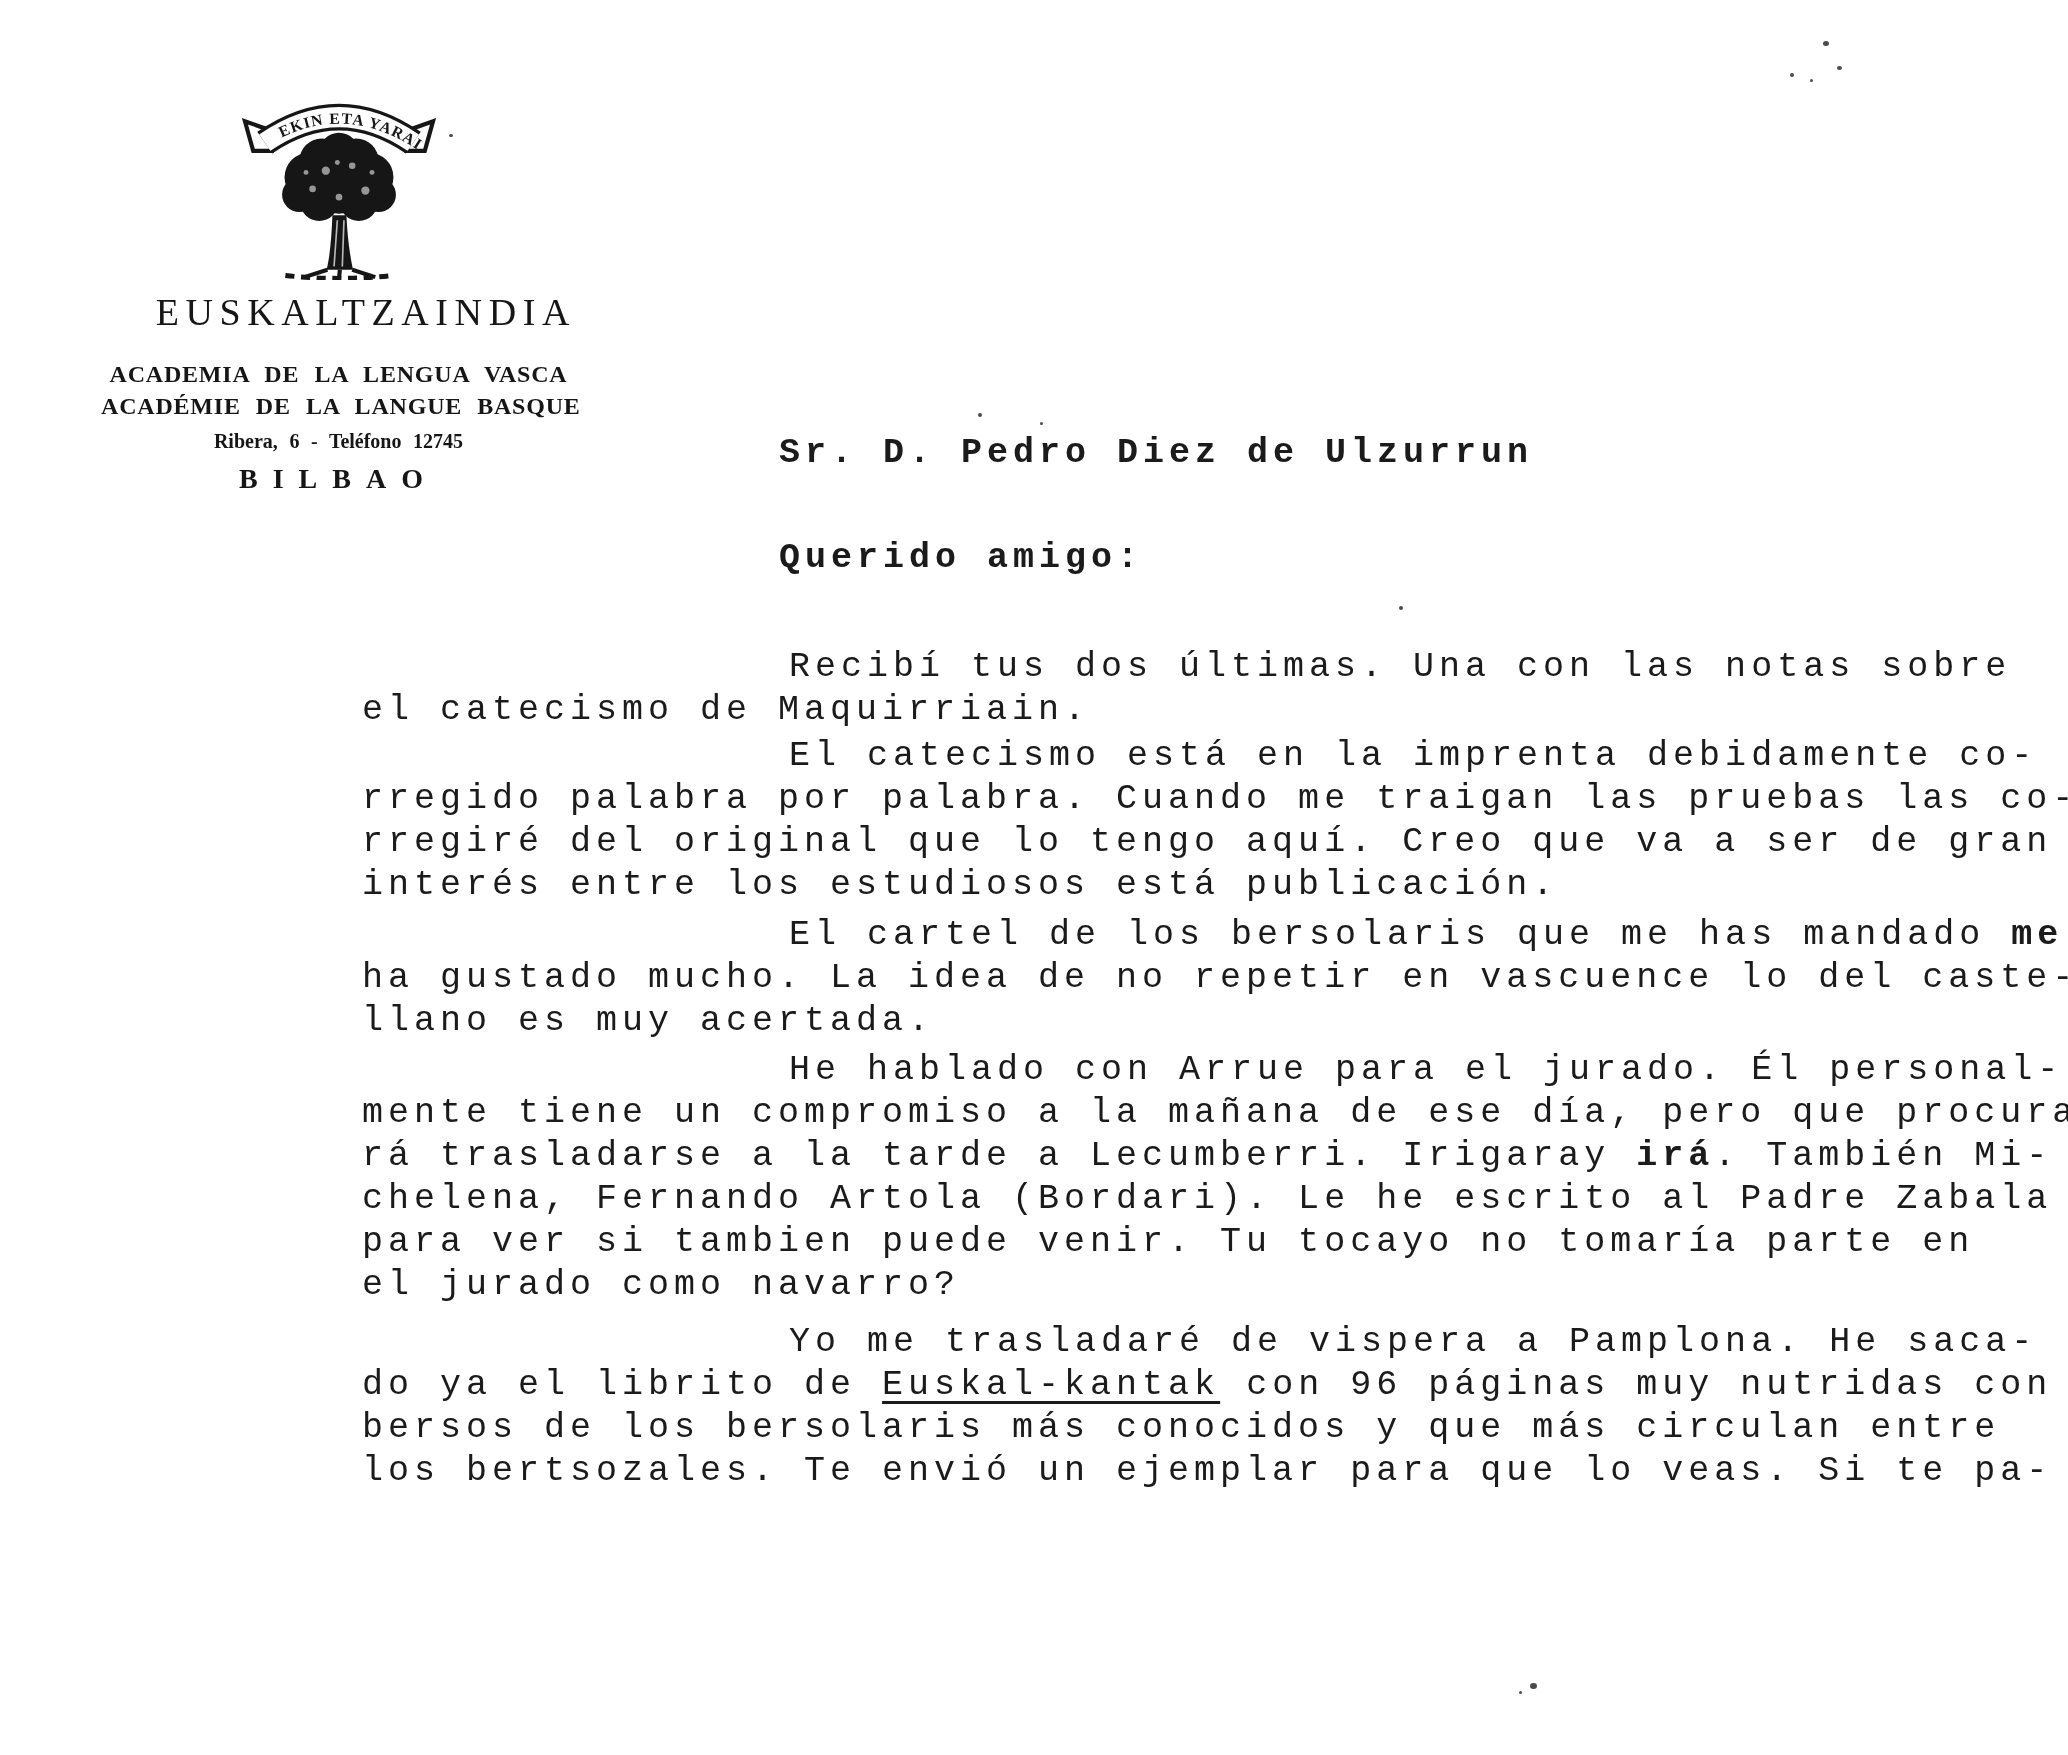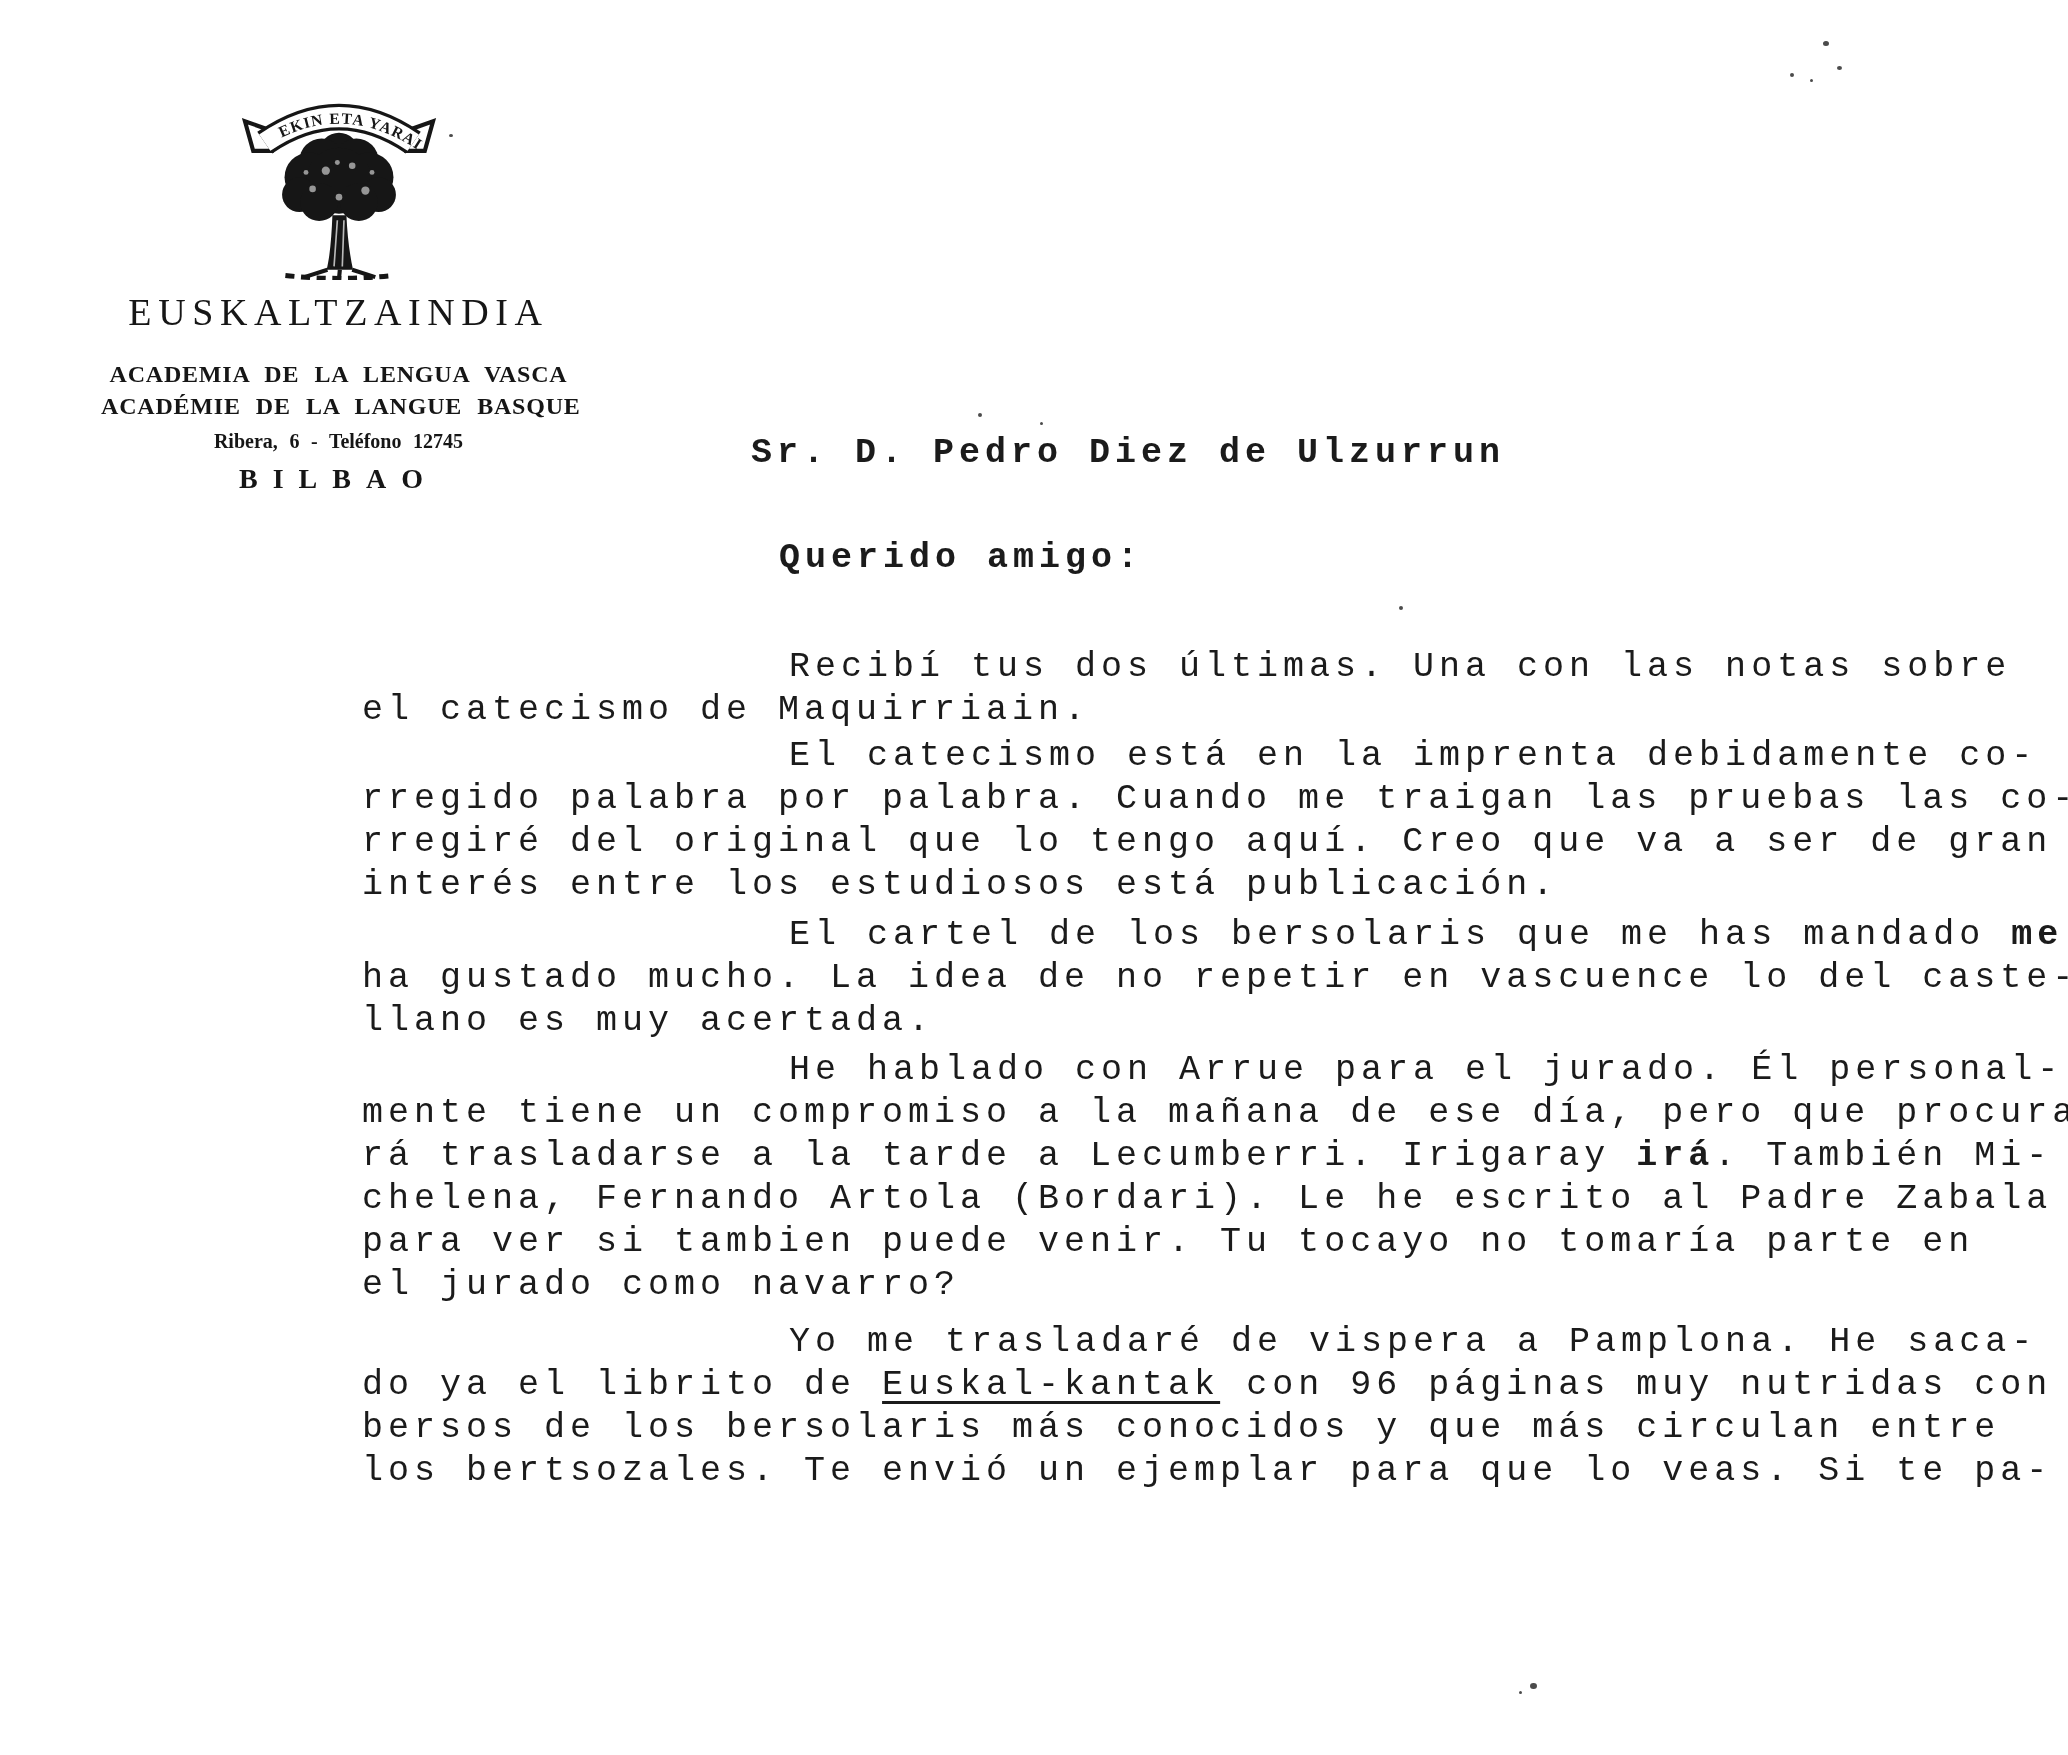--- a/index.html
+++ b/index.html
@@ -29,20 +29,21 @@
   }
   .emblem {
     display: block;
     margin: 0 auto 10px auto;
   }
   .org-name {
     margin-top: 5px;
     font-size: 38px;
     letter-spacing: 6.6px;
     white-space: nowrap;
+    text-align: right;
   }
   .org-sub {
     margin-top: 27px;
     font-size: 24px;
     font-weight: bold;
     letter-spacing: 0.8px;
     word-spacing: 8.3px;
     white-space: nowrap;
   }
   .org-sub.second { margin-top: 5px; }
@@ -70,21 +71,21 @@
     color: #1b1b1b;
   }
   .dateline {
     position: absolute;
     left: 779px;
     top: 351px;
     font-weight: bold;
   }
   .recipient {
     position: absolute;
-    left: 751px;
+    left: 779px;
     top: 433px;
     font-weight: bold;
     line-height: 41px;
   }
   .recipient .line { display: block; }
   .salutation {
     position: absolute;
     left: 779px;
     top: 538px;
     font-weight: bold;

